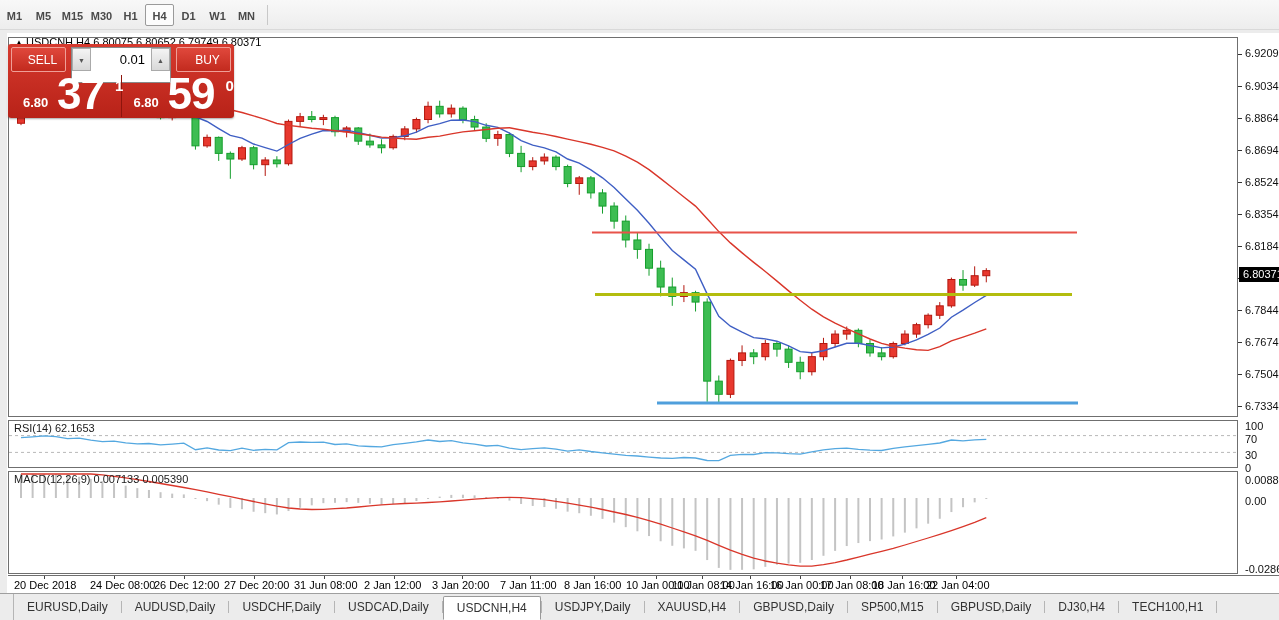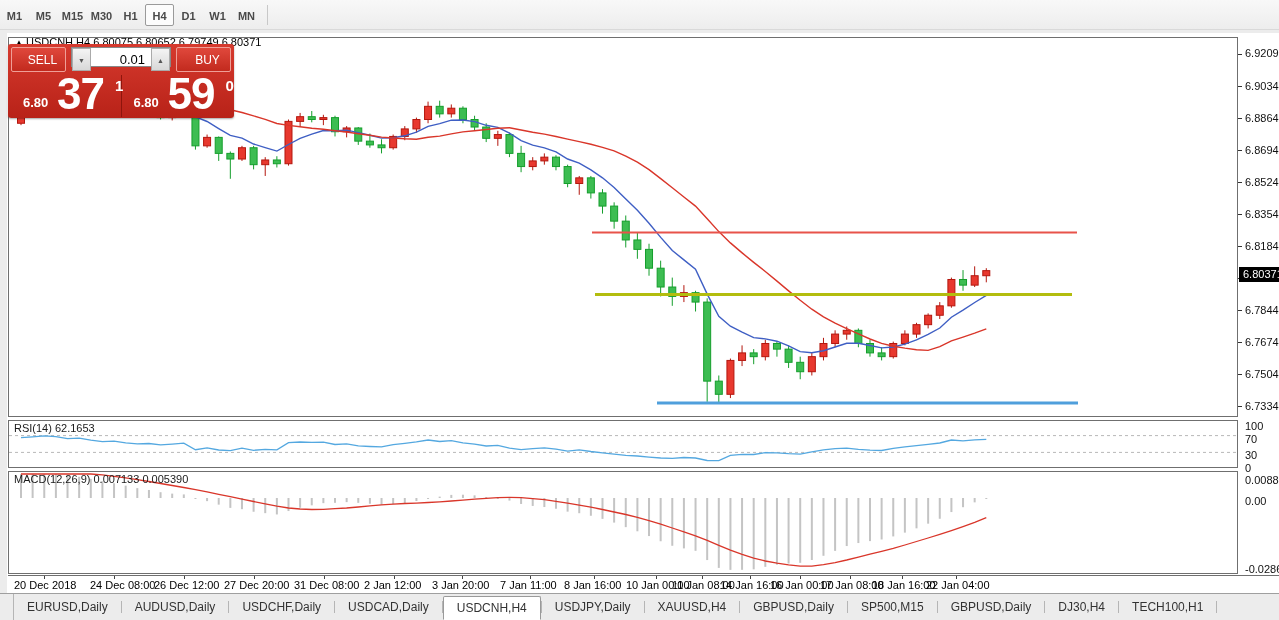--- a/index.html
+++ b/index.html
@@ -40,21 +40,21 @@
   .time-label { position:absolute; top:3px; font-size:11px; color:#000; white-space:nowrap; }
   .time-tick { position:absolute; top:0; width:1px; height:3px; background:#444; }
 
   
   #trade-panel { position:absolute; left:1px; top:11px; width:226px; height:74px; z-index:10;
     background:linear-gradient(#d63a2e,#b82218); border-radius:3px; box-shadow:0 1px 2px rgba(0,0,0,.35);
     padding:3px; }
   #tp-row1 { height:26px; display:flex; }
   .tp-btn { width:55px; height:25px; line-height:24px; text-align:center; color:#fff; font-size:12px;
     background:linear-gradient(#e0483c,#c22a1e); border:1px solid #ef9f97; border-radius:2px; cursor:pointer;padding-left:8px; }
-  #tp-vol { flex:1; margin:0 5px; height:20px; background:#fff; border:1px solid #888; display:flex; }
+  #tp-vol { flex:1; margin:0 5px; height:36px; background:#fff; border:1px solid #888; display:flex; }
   .spin { width:19px; height:23px; background:linear-gradient(#f4f4f4,#d8d8d8); border:1px solid #aaa;
     font-size:7px; color:#555; text-align:center; line-height:23px; cursor:pointer; }
   #vol-value { flex:1; font-size:13px; color:#000; text-align:right; line-height:23px; padding-right:6px; }
   #tp-row2 { display:flex; height:42px; margin-top:2px; }
   .tp-quote { flex:1; position:relative; color:#fff; }
   .tp-quote.sell { border-right:1px solid #8e150c; }
   .q-small { position:absolute; left:12px; bottom:7px; font-size:13px; font-weight:bold; }
   .q-big { position:absolute; left:46px; bottom:-2px; font-size:44px; font-weight:bold; letter-spacing:-1px; }
   .q-sup { position:absolute; left:104px; top:2px; font-size:15px; font-weight:bold; }
 
@@ -433,21 +433,21 @@
     <div id="time-axis">
         <div class="time-tick" style="left: 36px;"></div>
         <div class="time-label" style="left: 6px;">20 Dec 2018</div>
         <div class="time-tick" style="left: 106px;"></div>
         <div class="time-label" style="left: 60px; margin-left: 22px;">24 Dec 08:00</div>
         <div class="time-tick" style="left: 176px;"></div>
         <div class="time-label" style="left: 146px;">26 Dec 12:00</div>
         <div class="time-tick" style="left: 246px;"></div>
         <div class="time-label" style="left: 216px;">27 Dec 20:00</div>
         <div class="time-tick" style="left: 316px;"></div>
-        <div class="time-label" style="left: 286px;">31 Dec 08:00</div>
+        <div class="time-label" style="left: 286px;">31 Jun 08:00</div>
         <div class="time-tick" style="left: 386px;"></div>
         <div class="time-label" style="left: 356px;">2 Jan 12:00</div>
         <div class="time-tick" style="left: 454px;"></div>
         <div class="time-label" style="left: 424px;">3 Jan 20:00</div>
         <div class="time-tick" style="left: 522px;"></div>
         <div class="time-label" style="left: 492px;">7 Jan 11:00</div>
         <div class="time-tick" style="left: 586px;"></div>
         <div class="time-label" style="left: 556px;">8 Jan 16:00</div>
         <div class="time-tick" style="left: 648px;"></div>
         <div class="time-label" style="left: 618px;">10 Jan 00:00</div>

